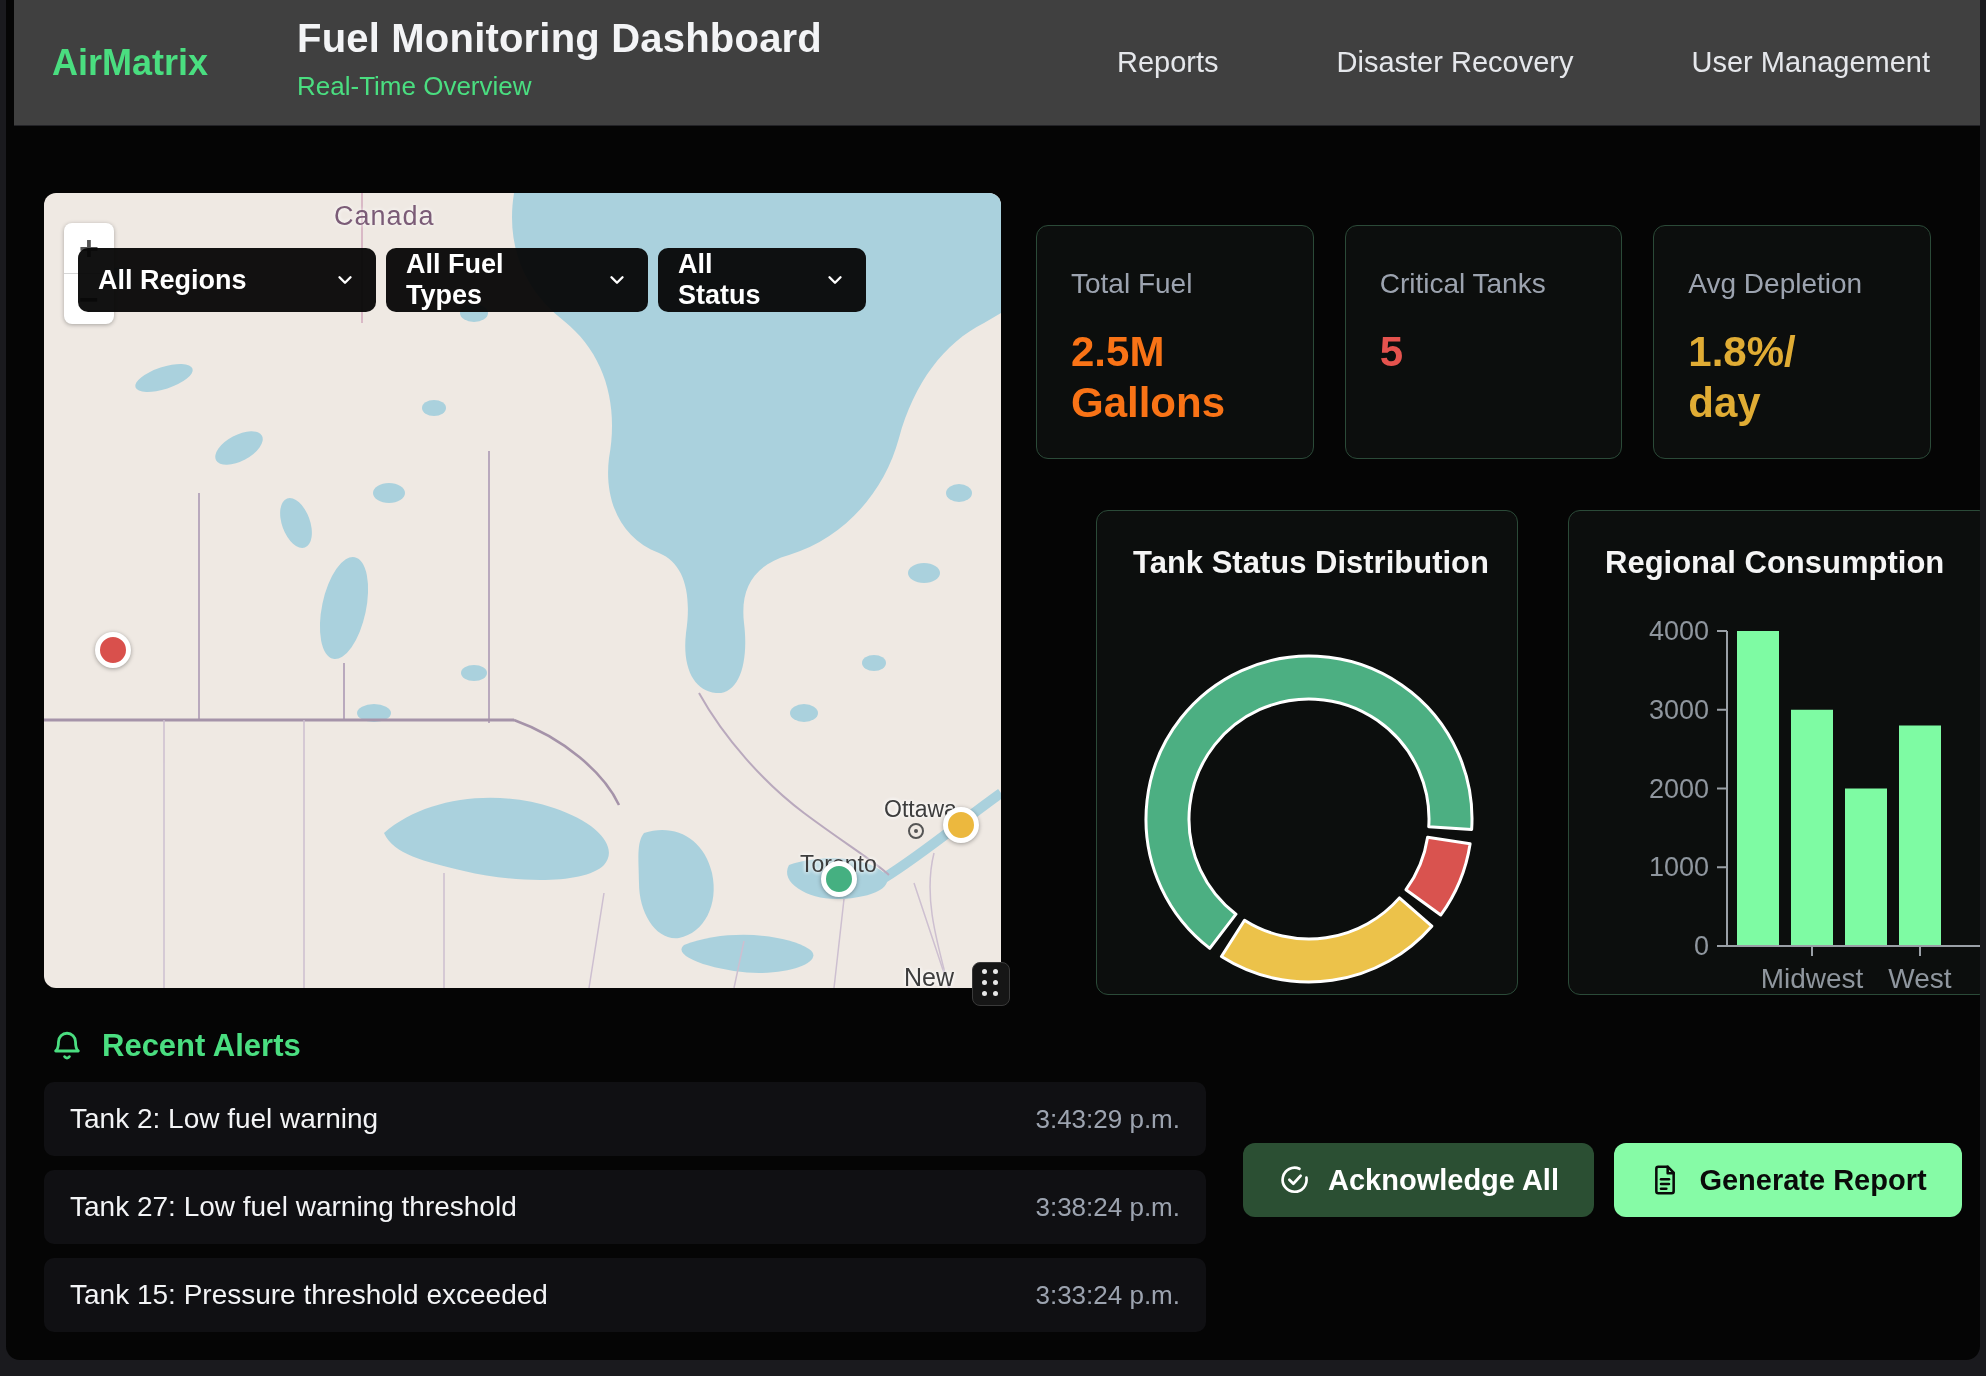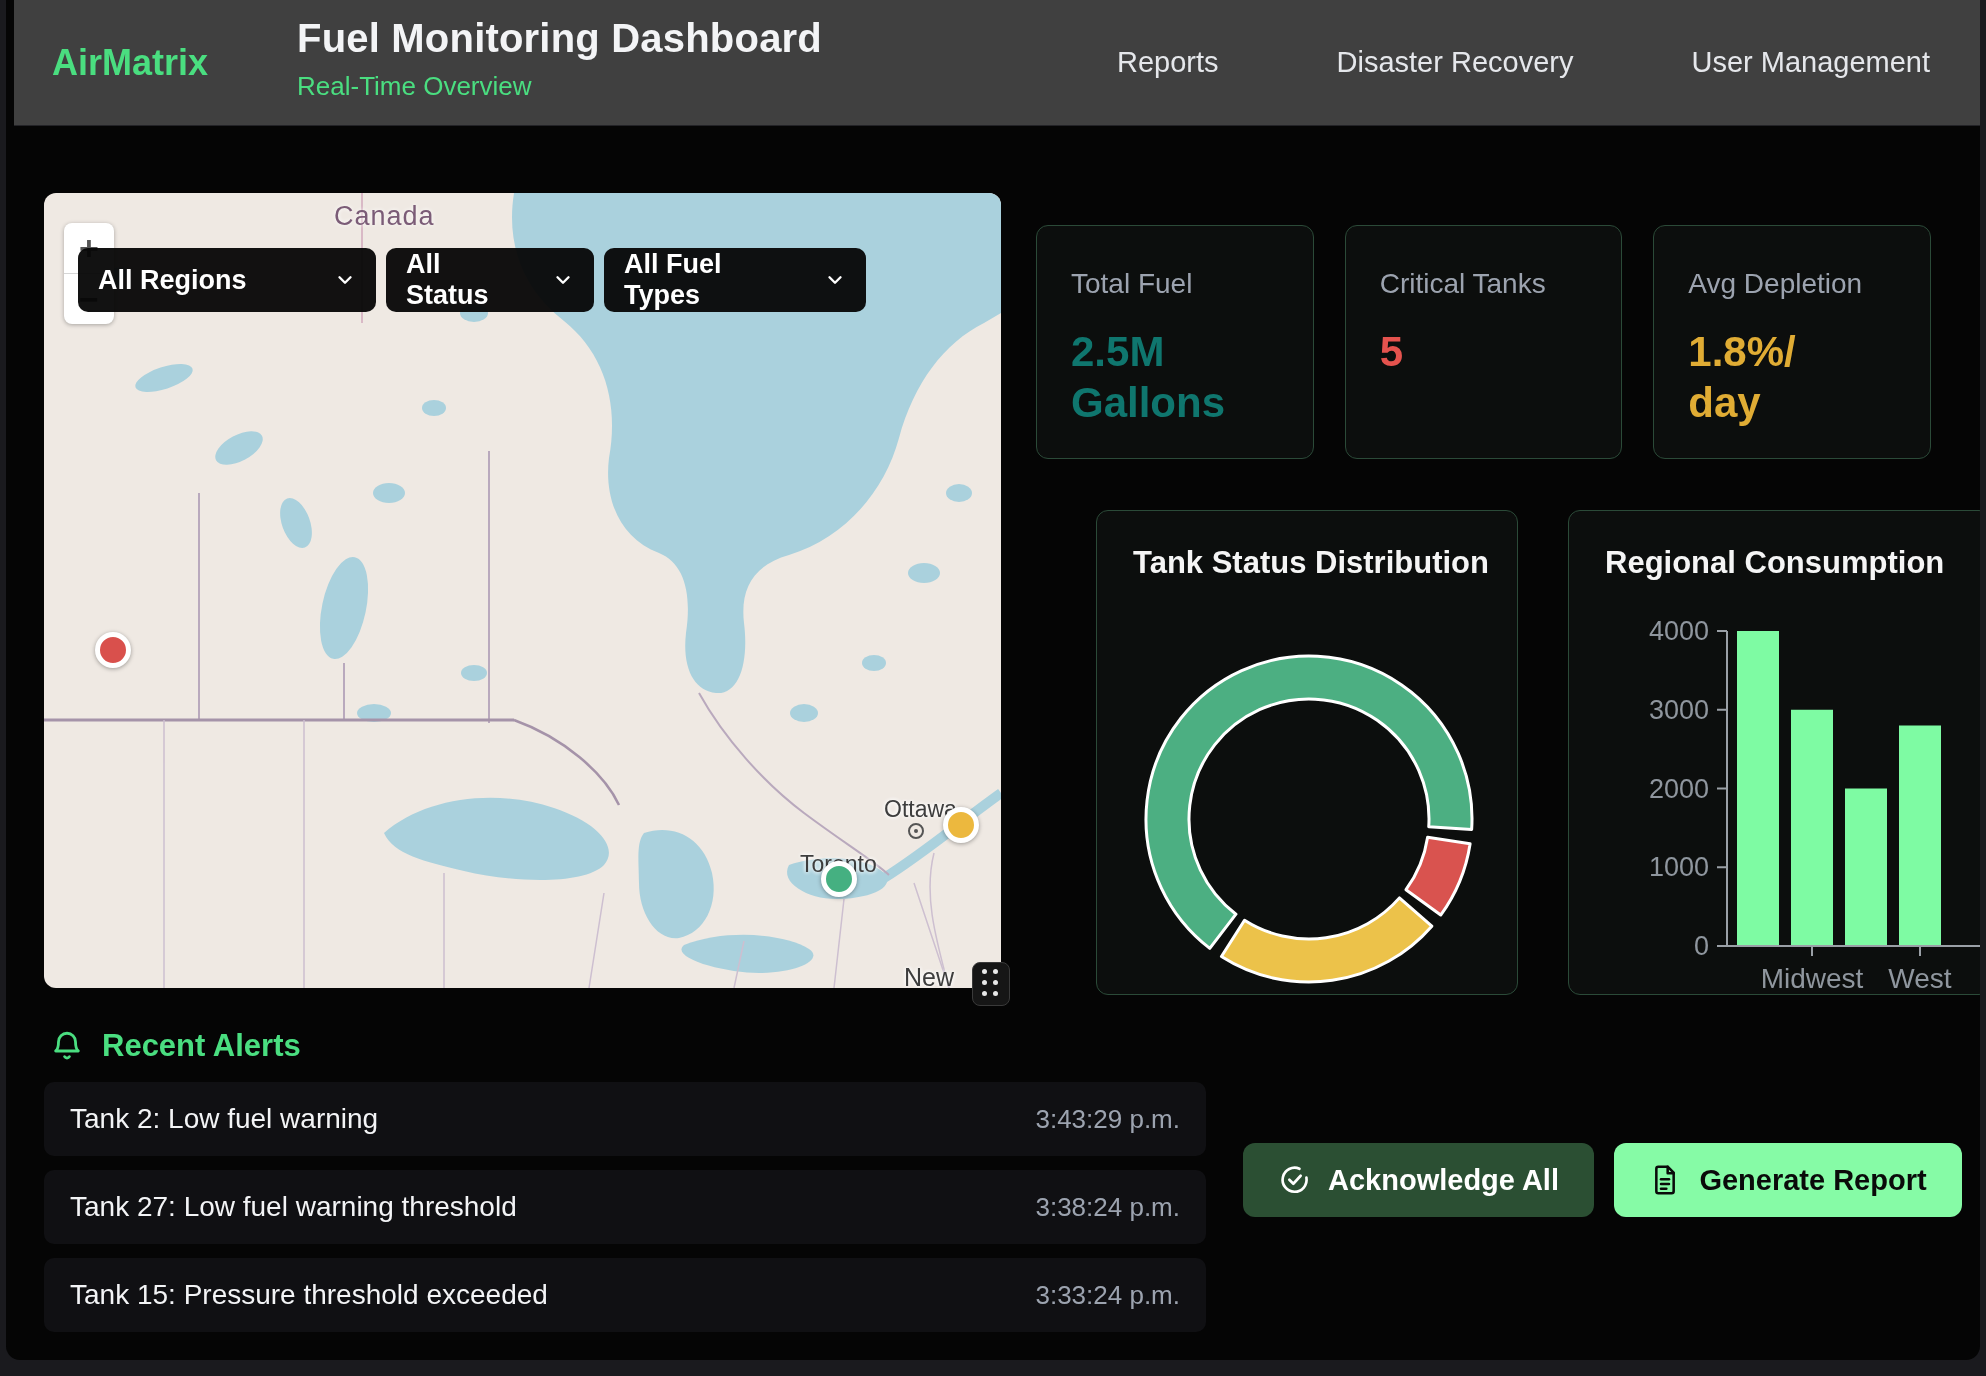--- a/index.html
+++ b/index.html
@@ -142,36 +142,36 @@
 
     <div class="filters">
       <div class="filter f-regions">
         <span>All Regions</span>
         <span class="chev">
           <svg width="22" height="22" viewBox="0 0 24 24" fill="none" stroke="#fff" stroke-width="2.6" stroke-linecap="round" stroke-linejoin="round">
               <polyline points="6 9 12 15 18 9"></polyline>
             </svg>
         </span>
       </div>
+      <div class="filter f-fuel">
+        <span>All Fuel Types</span>
+        <span class="chev">
+          <svg width="22" height="22" viewBox="0 0 24 24" fill="none" stroke="#fff" stroke-width="2.6" stroke-linecap="round" stroke-linejoin="round">
+              <polyline points="6 9 12 15 18 9"></polyline>
+            </svg>
+        </span>
+      </div>
       <div class="filter f-status">
         <span>All Status</span>
         <span class="chev">
           <svg width="22" height="22" viewBox="0 0 24 24" fill="none" stroke="#fff" stroke-width="2.6" stroke-linecap="round" stroke-linejoin="round">
               <polyline points="6 9 12 15 18 9"></polyline>
             </svg>
         </span>
       </div>
-      <div class="filter f-fuel">
-        <span>All Fuel Types</span>
-        <span class="chev">
-          <svg width="22" height="22" viewBox="0 0 24 24" fill="none" stroke="#fff" stroke-width="2.6" stroke-linecap="round" stroke-linejoin="round">
-              <polyline points="6 9 12 15 18 9"></polyline>
-            </svg>
-        </span>
-      </div>
     </div>
 
     <span class="city-label" style="left:840px;top:603px;">Ottawa</span>
     <div class="town-ring" style="left:864px;top:630px;"></div>
     <span class="city-label" style="left:756px;top:658px;">Toronto</span>
     <span class="city-label" style="left:860px;top:770px;font-size:25px;">New York</span>
 
     <div class="marker" style="left:51px;top:439px;background:#d9504c;"></div>
     <div class="marker" style="left:899px;top:614px;background:#ecb83e;"></div>
     <div class="marker" style="left:777px;top:668px;background:#45b081;"></div>
@@ -182,21 +182,21 @@
       <i></i>
       <i></i>
       <i></i>
       <i></i>
       <i></i>
   </div>
 
   <div class="stats-row">
     <div class="card stat-card">
       <div class="stat-label">Total Fuel</div>
-      <div class="stat-value" style="color:#0f766e;">2.5M
+      <div class="stat-value" style="color:#f97316;">2.5M
 Gallons</div>
     </div>
     <div class="card stat-card">
       <div class="stat-label">Critical Tanks</div>
       <div class="stat-value" style="color:#e5534e;">5</div>
     </div>
     <div class="card stat-card">
       <div class="stat-label">Avg Depletion</div>
       <div class="stat-value" style="color:#e0ac34;">1.8%/
 day</div>

